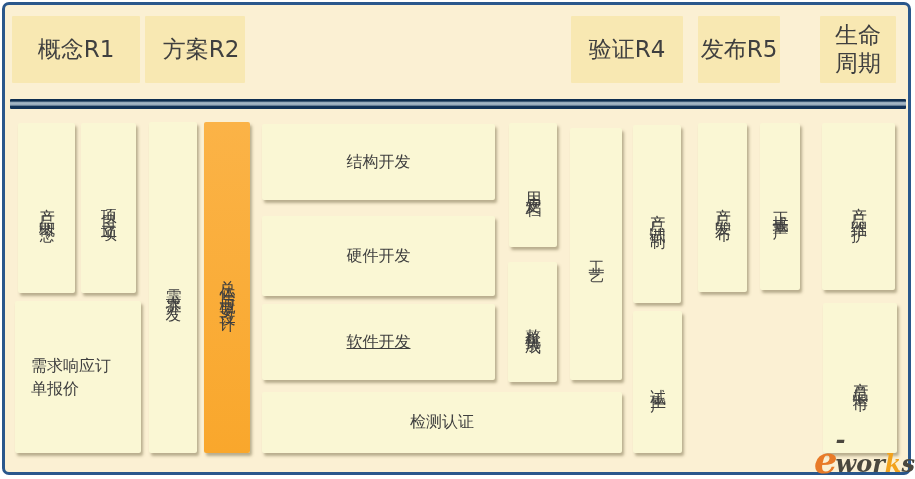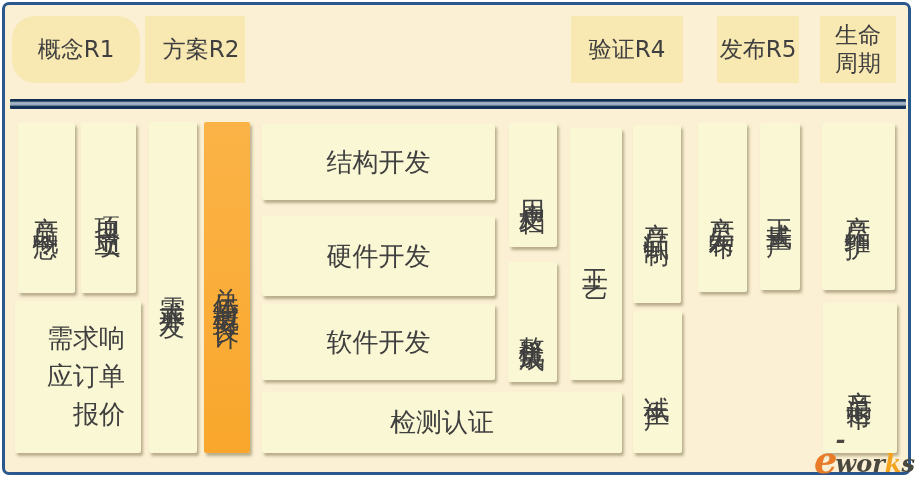--- a/index.html
+++ b/index.html
@@ -6,51 +6,51 @@
   body{font-family:"DejaVu Sans","Liberation Sans",sans-serif;}
   #stage{position:relative;width:915px;height:479px;background:#ffffff;overflow:hidden;}
   #panel{position:absolute;left:2px;top:2px;width:903px;height:467px;
          border:3px solid #2A578C;border-radius:7px;background:#FBF0D3;}
   .hdr{position:absolute;top:16px;height:67px;background:#F8E8B2;color:#3F3F3F;
        font-size:23px;display:flex;align-items:center;justify-content:center;
        text-align:center;line-height:1.18;border-radius:1px;}
   .divider{position:absolute;left:10px;top:99px;width:896px;height:10px;
        background:linear-gradient(to bottom,#0F2E50 0%,#0F2E50 22%,#8FA4B6 30%,#A9BBC9 50%,#7E94A8 62%,#123257 75%,#123257 100%);
        border-radius:1px;}
-  .box{position:absolute;background:#FAF7D4;color:#3F3F3F;font-size:26px;
-       display:flex;align-items:center;justify-content:center;text-align:right;
+  .box{position:absolute;background:#FAF7D4;color:#3F3F3F;font-size:16px;
+       display:flex;align-items:center;justify-content:center;text-align:left;
        border-radius:2px;box-shadow:2px 3px 3px rgba(101,92,56,0.45);}
   .box.orange{background:linear-gradient(to bottom,#FBB347,#F9A72C);}
   .vtext{writing-mode:vertical-rl;text-orientation:upright;letter-spacing:6px;}
   .wrap4{display:inline-block;width:94px;line-height:1.45;}
   .wrap3{display:inline-block;width:74px;line-height:1.35;}
   .logo{position:absolute;left:816px;top:438px;width:99px;height:41px;z-index:5;
         display:flex;align-items:flex-end;justify-content:flex-end;
         font-family:"DejaVu Serif","Liberation Serif",serif;font-style:italic;font-weight:bold;
         line-height:1;}
   .logo .e{color:#E87A28;font-size:37px;margin-right:-2px;}
   .logo .dark{color:#4A473E;font-size:24px;padding-bottom:3px;}
   .logo .accent{color:#F2A21D;font-size:24px;padding-bottom:3px;}
 </style>
 </head>
 <body>
 
 <div id="stage">
   <div id="panel"></div>
 
-  <div class="hdr" style="left:12px;width:128px;border-radius:23px;">
+  <div class="hdr" style="left:12px;width:128px;">
       <span>概念R1</span>
     </div>
   <div class="hdr" style="left:145px;width:88px;padding-left:12px;">
       <span>方案R2</span>
     </div>
   <div class="hdr" style="left:571px;width:112px;">
       <span>验证R4</span>
     </div>
-  <div class="hdr" style="left:698px;width:82px;margin-left:19px;">
+  <div class="hdr" style="left:698px;width:82px;">
       <span>发布R5</span>
     </div>
   <div class="hdr" style="left:820px;width:76px;align-items:center;">
       <span style="display:inline-block;width:50px;">生命周期</span>
     </div>
 
   <div class="divider"></div>
 
   <div class="box" style="left:18px;top:123px;width:57px;height:170px;">
     <span class="vtext">产品概念</span>
@@ -68,21 +68,21 @@
   <div class="box orange" style="left:204px;top:122px;width:46px;height:331px;">
     <span class="vtext">总体与概要设计</span>
     </div>
 
   <div class="box" style="left:262px;top:124px;width:233px;height:76px;">
     <span>结构开发</span>
     </div>
   <div class="box" style="left:262px;top:216px;width:233px;height:80px;">
     <span>硬件开发</span>
     </div>
-  <div class="box" style="left:262px;top:304px;width:233px;height:76px;">
+  <div class="box" style="left:262px;top:304px;width:233px;height:76px;text-decoration:underline;">
     <span>软件开发</span>
     </div>
   <div class="box" style="left:262px;top:392px;width:360px;height:61px;">
     <span>检测认证</span>
     </div>
   <div class="box" style="left:509px;top:123px;width:48px;height:124px;">
     <span class="vtext" style="letter-spacing:3px;">用户文档</span>
     </div>
   <div class="box" style="left:508px;top:262px;width:49px;height:120px;">
     <span class="vtext" style="letter-spacing:3px;">整机集成</span>

